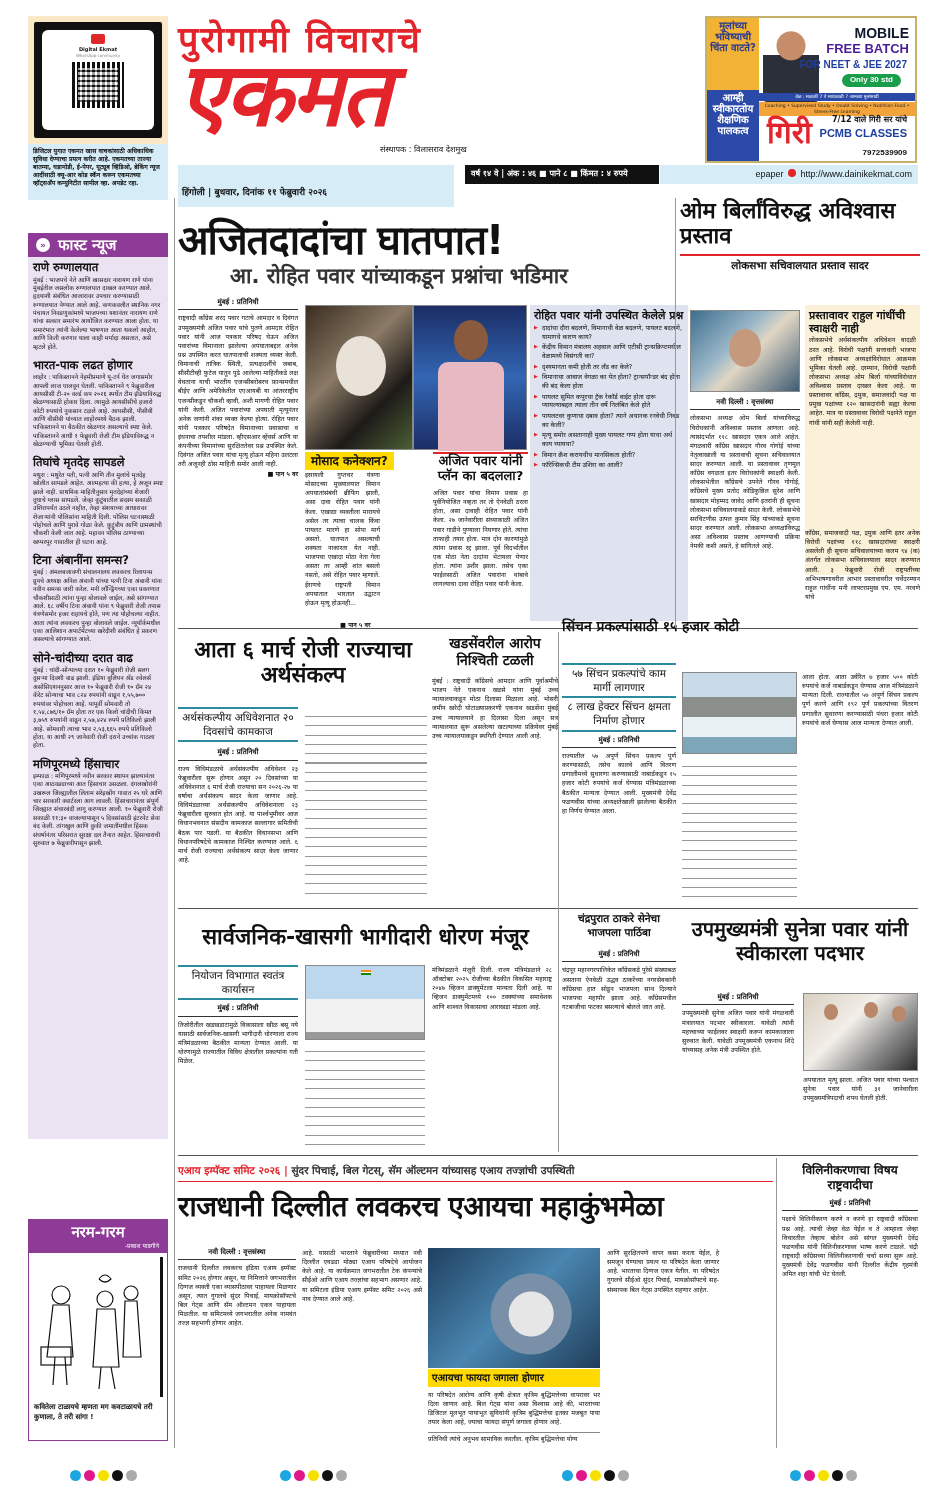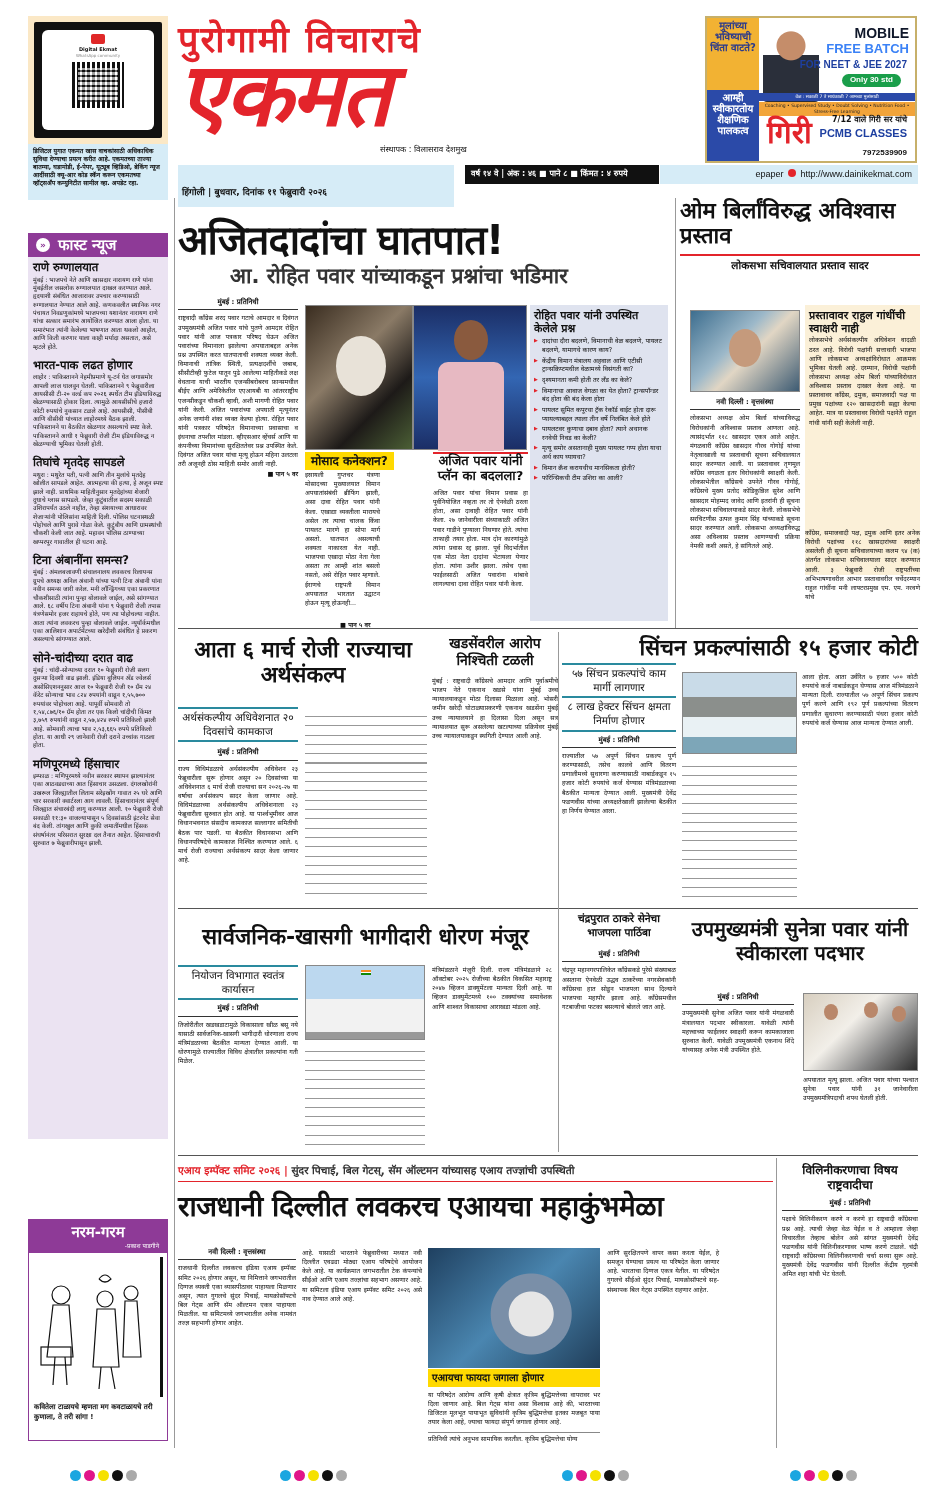--- a/index.html
+++ b/index.html
@@ -17,21 +17,21 @@
 .slogan{left:178px;top:15px;font-family:"DejaVu Serif",serif;color:#e3242b;font-size:36px;font-weight:bold;letter-spacing:2px}
 .masthead{left:178px;top:50px;font-family:"DejaVu Serif",serif;color:#e3242b;font-size:88px;font-weight:bold;font-style:italic;line-height:1;letter-spacing:-2px}
 .founder{left:380px;top:145px;font-size:8px}
 .ad{left:705px;top:16px;width:212px;height:147px;border:2px solid #c7b06a;background:#fff;display:flex}
 .ad-left{width:52px;display:flex;flex-direction:column}
 .ad-l1{background:#f2b233;color:#2b3a8c;flex:1;font-weight:bold;font-size:10px;padding:2px;text-align:center;line-height:1.1}
 .ad-l2{background:#2b4aa8;color:#fff;flex:1;font-weight:bold;font-size:10px;padding:2px;text-align:center;line-height:1.1}
 .ad-right{flex:1;position:relative}
 .ad-person{position:absolute;left:4px;top:6px;width:56px;height:78px;background:radial-gradient(circle at 50% 28%,#c58d6a 0 14px,transparent 15px),linear-gradient(#fff 40%,#2a2f3a 40%);border-radius:4px}
 .ad-mobile{position:absolute;right:6px;top:6px;font-weight:bold;font-size:14px;color:#0f172a;font-family:"Liberation Sans",sans-serif}
-.ad-free{position:absolute;right:6px;top:22px;font-weight:bold;font-size:13px;color:#3b82f6;font-family:"Liberation Sans",sans-serif}
+.ad-free{position:absolute;right:6px;top:22px;font-weight:bold;font-size:13px;color:#4c1d95;font-family:"Liberation Sans",sans-serif}
 .ad-neet{position:absolute;right:8px;top:40px;font-weight:bold;font-size:10px;color:#1e3fa0;font-family:"Liberation Sans",sans-serif}
 .ad-only{position:absolute;right:14px;top:56px;background:#1a9e4a;color:#fff;font-size:8px;font-weight:bold;padding:1px 8px;border-radius:8px;font-family:"Liberation Sans",sans-serif}
 .ad-band1{position:absolute;left:0;right:0;top:75px;background:#2b4aa8;color:#fff;font-size:4.5px;padding:1px 4px;text-align:center}
 .ad-band2{position:absolute;left:0;right:0;top:84px;background:#f2a43a;color:#222;font-size:4.5px;padding:1px 4px;text-align:center}
 .ad-giri{position:absolute;left:8px;top:95px;color:#e3242b;font-weight:bold;font-size:30px;font-family:"DejaVu Serif",serif}
 .ad-pcmb1{position:absolute;right:8px;top:97px;font-size:8px;font-weight:bold}
 .ad-pcmb2{position:absolute;right:8px;top:108px;font-size:11px;font-weight:bold;color:#1e3fa0;font-family:"Liberation Sans",sans-serif}
 .ad-phone{position:absolute;right:8px;top:130px;font-size:8px;font-weight:bold;font-family:"Liberation Sans",sans-serif}
 .dateline{left:178px;top:165px;width:276px;height:19px;background:#d6ecf7;font-size:9px;font-weight:bold;padding:21px 4px}
 .issuebar{left:465px;top:165px;width:194px;height:19px;background:#111;color:#fff;font-size:8px;padding:4px 6px;font-weight:bold}
@@ -53,32 +53,32 @@
 .hrule{position:absolute;height:1px;background:#888}
 .h-ajit{left:178px;top:213px;font-size:40px;font-weight:bold;font-family:"DejaVu Sans",sans-serif;letter-spacing:-1px}
 .h-ajit-sub{left:230px;top:262px;font-size:21px;font-weight:bold;color:#333}
 .dloc{font-size:7px;font-weight:bold;text-align:center;border-bottom:1px solid #333;padding-bottom:2px;margin-bottom:3px}
 .col{font-size:6.3px;line-height:1.45;text-align:justify}
 .photo{position:absolute;border:1px solid #888}
 .ph-dark{background:linear-gradient(135deg,#3a2d20,#8a7a66 40%,#1d1a18 70%,#4b5f35)}
 .ph-blue{background:linear-gradient(180deg,#1b2e66,#3366b3 50%,#1b2e66)}
 .ph-face{position:absolute;border-radius:50%}
 .yellow-tag{position:absolute;background:#ffd900;font-weight:bold;font-size:12px;padding:1px 6px}
-.qbox{left:530px;top:305px;width:138px;height:316px;background:#dfe3ef;padding:4px}
+.qbox{left:530px;top:305px;width:158px;height:316px;background:#dfe3ef;padding:4px}
 .qbox h4{font-size:11px;font-weight:bold;line-height:1.2;margin-bottom:2px}
 .qbox li{list-style:none;font-size:6.4px;line-height:1.35;padding-left:8px;position:relative;margin-bottom:2px}
 .qbox li:before{content:"▶";position:absolute;left:0;color:#e3242b;font-size:5px}
 .h-om{left:680px;top:198px;width:240px;text-align:left;font-size:22px;font-weight:bold;line-height:1.15}
 .om-sub{left:680px;top:254px;width:240px;text-align:center;font-size:10.5px;font-weight:bold;border-top:2px solid #e3242b;padding-top:2px}
 .rahul-box{left:805px;top:305px;width:115px;height:270px;background:#fbf0d8;padding:4px}
 .rahul-box h4{font-size:11px;font-weight:bold;line-height:1.2}
 .h-budget{left:178px;top:637px;width:250px;text-align:center;font-size:22px;font-weight:bold;line-height:1.15}
 .sub-teal{border-top:2px solid #2a8a9e;border-bottom:2px solid #2a8a9e;text-align:center;font-size:10.5px;padding:2px 0;line-height:1.3}
 .h-khadse{left:432px;top:635px;width:126px;text-align:center;font-size:14px;font-weight:bold;line-height:1.2}
-.h-sinchan{left:562px;top:633px;width:356px;font-size:22px;font-weight:bold;text-align:right}
+.h-sinchan{left:562px;top:617px;width:356px;font-size:14px;font-weight:bold;text-align:left}
 .h-ppp{left:178px;top:922px;width:375px;text-align:center;font-size:22px;font-weight:bold}
 .h-chandra{left:562px;top:912px;width:114px;text-align:center;font-size:10.5px;font-weight:bold;line-height:1.3}
 .h-sunetra{left:682px;top:917px;width:236px;text-align:center;font-size:20px;font-weight:bold;line-height:1.2}
 .ai-kicker{left:178px;top:1163px;font-size:10.5px;font-weight:bold;color:#333}
 .ai-kicker .r{color:#e3242b}
 .h-ai{left:178px;top:1188px;font-size:28px;font-weight:bold;letter-spacing:-0.5px}
 .h-merger{left:782px;top:1163px;width:136px;text-align:center;font-size:12px;font-weight:bold;line-height:1.25}
 .ai-photo{left:428px;top:1248px;width:172px;height:120px;background:radial-gradient(circle at 60% 55%,#e6e6e6 0 22px,#7a8fa8 23px 40px,transparent 41px),linear-gradient(135deg,#1f4060,#4a86b0 50%,#203e5a)}
 .ai-tag{left:428px;top:1369px;width:172px;background:#ffd900;font-size:10px;font-weight:bold;padding:2px 4px}
 .regmarks{position:absolute;display:flex;gap:3px}

